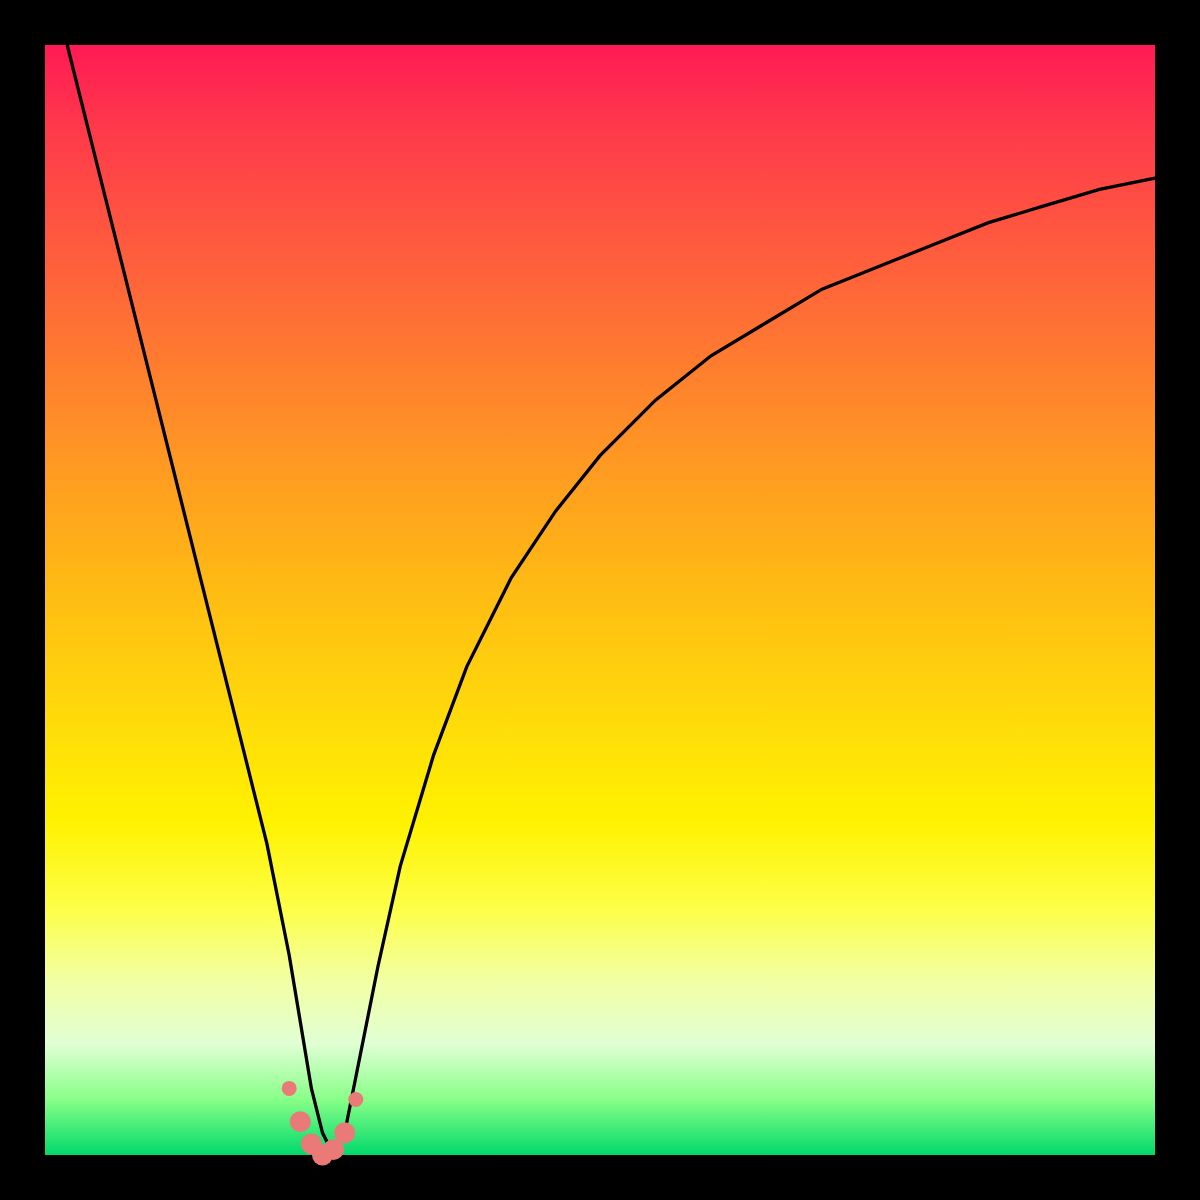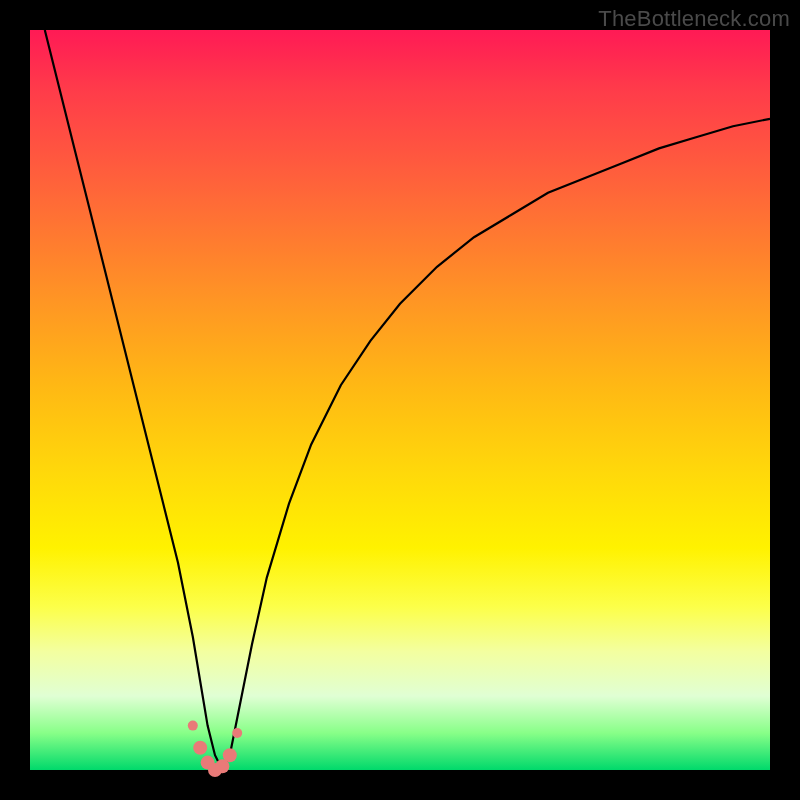--- a/index.html
+++ b/index.html
@@ -73,15 +73,14 @@
           <circle cx="170.2" cy="717.8" r="7" class="marker"></circle>
           <circle cx="177.6" cy="732.6" r="7" class="marker"></circle>
           <circle cx="185.0" cy="740.0" r="7" class="marker"></circle>
           <circle cx="192.4" cy="736.3" r="7" class="marker"></circle>
           <circle cx="199.8" cy="725.2" r="7" class="marker"></circle>
           <circle cx="207.2" cy="703.0" r="5" class="marker"></circle>
         </g>
     </svg>
   </div>
 
-  <div class="attribution">TheBottleneck.com</div>
 
 </div>
 
 </body></html>

